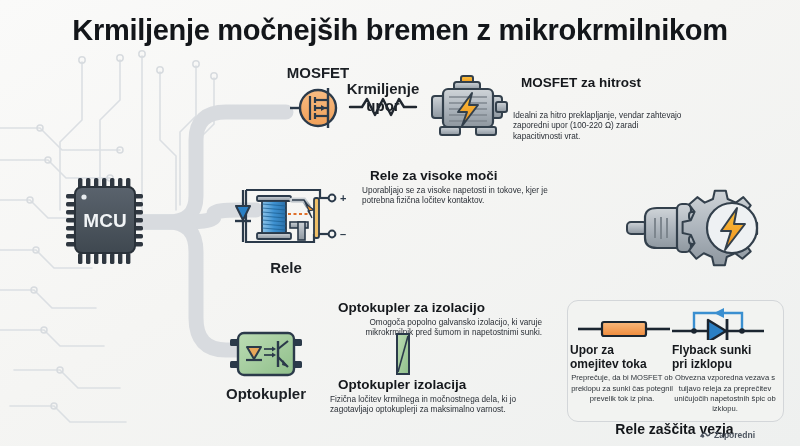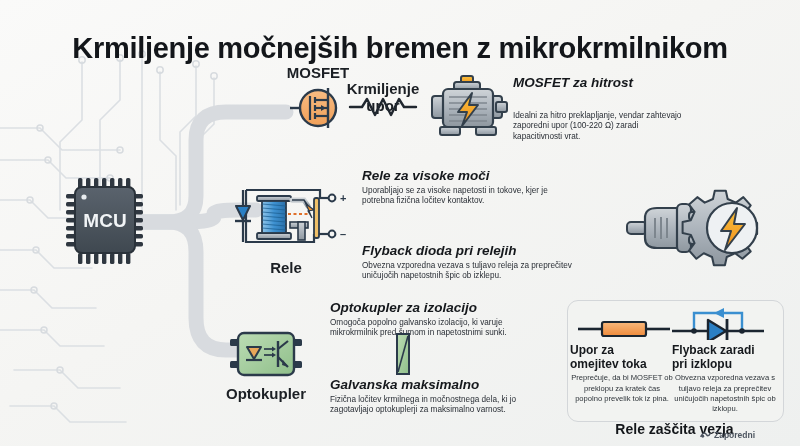--- a/index.html
+++ b/index.html
@@ -8,27 +8,27 @@
     font-family:"Liberation Sans","DejaVu Sans",sans-serif;
     background:#f7f7f5;
     position:relative;
   }
   #stage{position:absolute;inset:0;width:800px;height:446px;}
   .abs{position:absolute;}
   svg{display:block;}
 
   
   .page-title{
-    position:absolute;left:0;top:32px;width:800px;text-align:center;
+    position:absolute;left:0;top:14px;width:800px;text-align:center;
     font-size:29px;font-weight:bold;color:#13161a;letter-spacing:-0.3px;
     font-family:"Liberation Sans","DejaVu Sans",sans-serif;
   }
   .head{
     font-size:13.5px;font-weight:bold;color:#15181c;line-height:1.15;
-    margin:0 0 2px 0;white-space:nowrap;font-style:italic;
+    margin:0 0 2px 8px;white-space:nowrap;
   }
   .body{
     font-size:8.2px;color:#2a2f36;line-height:1.32;font-weight:normal;
   }
   .caption{
     font-size:15px;font-weight:bold;color:#1b1f24;text-align:center;
   }
   .panel-head{
     font-size:12px;font-weight:bold;color:#15181c;text-align:left;line-height:1.18;
   }
@@ -274,24 +274,20 @@
     <text x="112" y="26" font-size="11" font-weight="bold" fill="#2b3a4a">+</text>
     <text x="112" y="62" font-size="11" font-weight="bold" fill="#2b3a4a">–</text>
   </svg>
   <div class="abs caption" style="left:255px;top:259px;width:62px;">Rele</div>
 
   <div class="abs" style="left:362px;top:168px;width:240px;">
     <div class="head">Rele za visoke moči</div>
     <div class="body" style="width:200px;">Uporabljajo se za visoke napetosti in tokove, kjer je potrebna fizična ločitev kontaktov.</div>
   </div>
 
-  <div class="abs" style="left:362px;top:243px;width:250px;">
-    <div class="head">Flyback dioda pri relejih</div>
-    <div class="body" style="width:215px;">Obvezna vzporedna vezava s tuljavo releja za preprečitev uničujočih napetostnih špic ob izklepu.</div>
-  </div>
 
   <svg class="abs" style="left:224px;top:327px" width="84" height="56" viewBox="0 0 84 56">
     <g fill="#2b3a4a">
       <rect x="6" y="12" width="9" height="7" rx="1.5"></rect>
       <rect x="6" y="34" width="9" height="7" rx="1.5"></rect>
       <rect x="69" y="12" width="9" height="7" rx="1.5"></rect>
       <rect x="69" y="34" width="9" height="7" rx="1.5"></rect>
     </g>
     <rect x="14" y="6" width="56" height="42" rx="6" fill="url(#optoGrad)" stroke="#2b3a4a" stroke-width="2.4"></rect>
 
@@ -307,30 +303,30 @@
 
     <line x1="54" y1="14" x2="54" y2="40" stroke="#2b3a4a" stroke-width="2.4"></line>
     <line x1="54" y1="22" x2="64" y2="14" stroke="#2b3a4a" stroke-width="2.2"></line>
     <line x1="54" y1="30" x2="64" y2="40" stroke="#2b3a4a" stroke-width="2.2"></line>
     <polygon points="59,33 64,40 58,38" fill="#2b3a4a"></polygon>
   </svg>
   <div class="abs caption" style="left:225px;top:385px;width:82px;">Optokupler</div>
 
   <div class="abs" style="left:330px;top:300px;width:240px;">
     <div class="head">Optokupler za izolacijo</div>
-    <div class="body" style="width:212px;">Omogoča popolno galvansko izolacijo, ki varuje mikrokrmilnik pred šumom in napetostnimi sunki.</div>
+    <div class="body" style="width:212px;text-align:right;">Omogoča popolno galvansko izolacijo, ki varuje mikrokrmilnik pred šumom in napetostnimi sunki.</div>
   </div>
 
   <svg class="abs" style="left:393px;top:332px" width="20" height="44" viewBox="0 0 20 44">
     <rect x="4" y="2" width="12" height="40" fill="url(#optoGrad)" stroke="#2b3a4a" stroke-width="2"></rect>
     <line x1="5" y1="40" x2="15" y2="4" stroke="#2b3a4a" stroke-width="1.6"></line>
   </svg>
 
   <div class="abs" style="left:330px;top:377px;width:255px;">
-    <div class="head">Galvanska maksimalno</div>
+    <div class="head">Optokupler izolacija</div>
     <div class="body" style="width:225px;">Fizična ločitev krmilnega in močnostnega dela, ki jo zagotavljajo optokuplerji za maksimalno varnost.</div>
   </div>
 
   <svg class="abs" style="left:625px;top:178px" width="145" height="100" viewBox="0 0 145 100">
 
     <rect x="2" y="44" width="20" height="12" rx="4" fill="url(#metalGrad)" stroke="#33404c" stroke-width="2"></rect>
 
     <path d="M20 40 Q20 30 32 30 L52 30 Q58 30 58 38 L58 62 Q58 70 52 70 L32 70 Q20 70 20 60 Z" fill="url(#metalGrad)" stroke="#33404c" stroke-width="2.2"></path>
     <g stroke="#7d868e" stroke-width="2">
       <line x1="30" y1="40" x2="30" y2="60"></line>
@@ -352,34 +348,34 @@
   <div class="card" style="left:567px;top:300px;width:215px;height:120px;"></div>
 
   <svg class="abs" style="left:576px;top:318px" width="96" height="22" viewBox="0 0 96 22">
     <line x1="2" y1="11" x2="26" y2="11" stroke="#1b2530" stroke-width="2.6"></line>
     <line x1="70" y1="11" x2="94" y2="11" stroke="#1b2530" stroke-width="2.6"></line>
     <rect x="26" y="4" width="44" height="14" rx="2" fill="url(#resGrad)" stroke="#1b2530" stroke-width="2.2"></rect>
   </svg>
   <div class="abs" style="left:570px;top:343px;width:104px;">
     <div class="panel-head">Upor za</div>
     <div class="panel-head">omejitev toka</div>
-    <div class="panel-body" style="margin-top:2px;">Preprečuje, da bi MOSFET ob preklopu za kratek čas popolno prevelik tok iz pina.</div>
+    <div class="panel-body" style="margin-top:2px;">Preprečuje, da bi MOSFET ob preklopu za sunki čas potegnil prevelik tok iz pina.</div>
   </div>
 
   <svg class="abs" style="left:668px;top:306px" width="100" height="34" viewBox="0 0 100 34">
     <line x1="4" y1="25" x2="96" y2="25" stroke="#1b2530" stroke-width="2.6"></line>
     <polygon points="40,14 40,36 58,25" fill="#2a7fc4" stroke="#1b2530" stroke-width="2.4" stroke-linejoin="round"></polygon>
     <line x1="59" y1="13" x2="59" y2="37" stroke="#1b2530" stroke-width="2.8"></line>
     <path d="M26 25 L26 7 L74 7 L74 25" fill="none" stroke="#3a8fd0" stroke-width="2.4"></path>
     <polygon points="56,2 56,12 46,7" fill="#3a8fd0"></polygon>
     <circle cx="26" cy="25" r="2.8" fill="#1b2530"></circle>
     <circle cx="74" cy="25" r="2.8" fill="#1b2530"></circle>
   </svg>
   <div class="abs" style="left:672px;top:343px;width:106px;">
-    <div class="panel-head">Flyback zaradi</div>
+    <div class="panel-head">Flyback sunki</div>
     <div class="panel-head">pri izklopu</div>
     <div class="panel-body" style="margin-top:2px;">Obvezna vzporedna vezava s tuljavo releja za preprečitev uničujočih napetostnih špic ob izklopu.</div>
   </div>
 
   <div class="abs panel-title" style="left:567px;top:421px;width:215px;">Rele zaščita vezja</div>
 
   <div class="abs brand" style="left:700px;top:429px;">
     <svg width="11" height="11" viewBox="0 0 12 12">
       <path d="M1 8 Q4 2 7 6 Q9 9 11 5" fill="none" stroke="#4d5560" stroke-width="1.6" stroke-linecap="round"></path>
       <circle cx="3" cy="8" r="1.6" fill="#4d5560"></circle>

